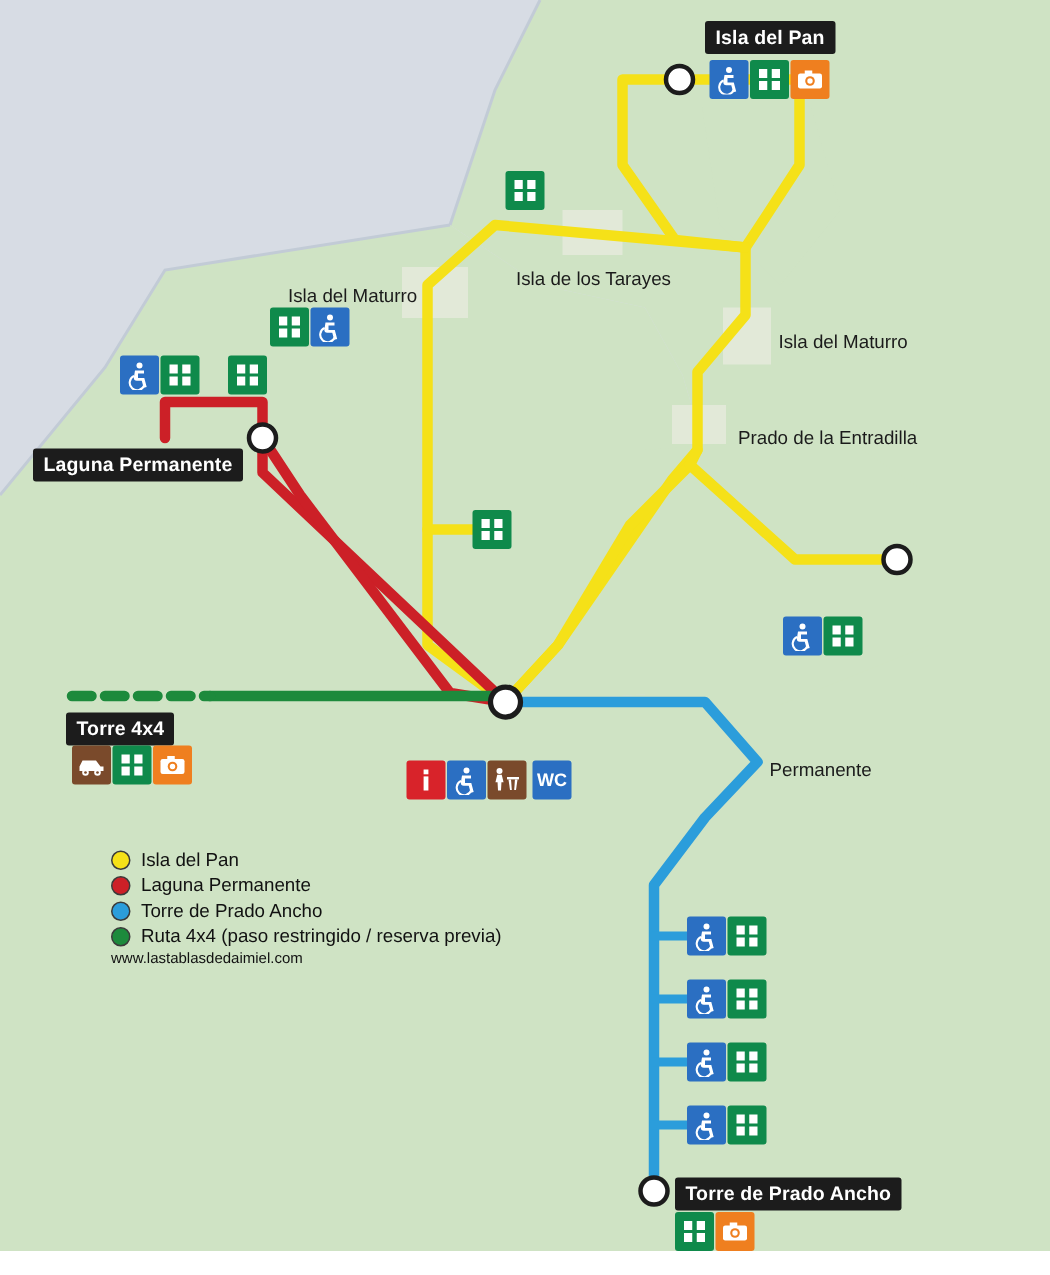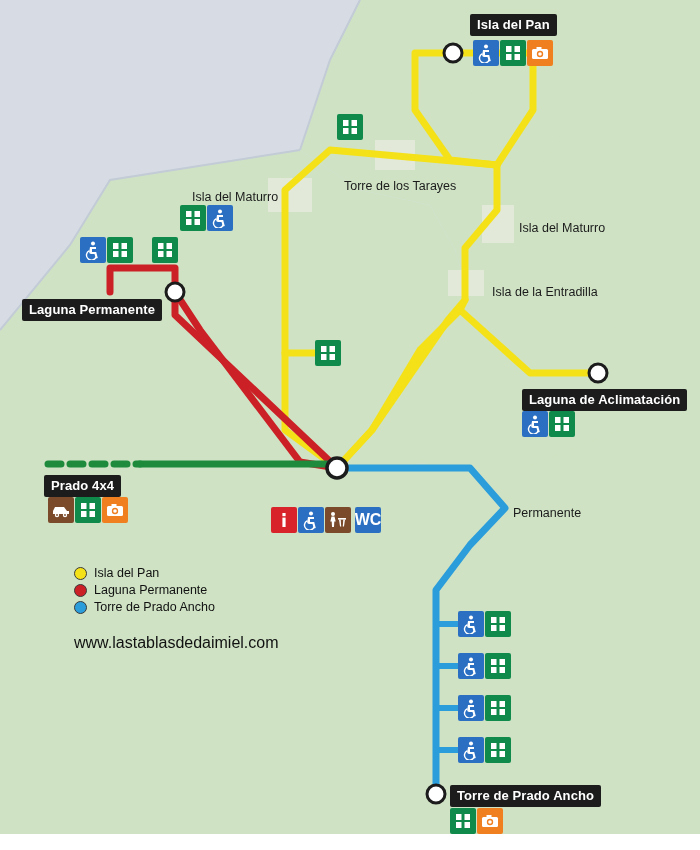--- a/index.html
+++ b/index.html
@@ -51,21 +51,21 @@
   }
   .icon svg { display: block; }
   .ico-green { background: #0f8a4b; }
   .ico-blue  { background: #2b6fc2; }
   .ico-orange{ background: #ef7f1f; }
   .ico-red   { background: #d8232a; }
   .ico-brown { background: #7a4a2b; }
   .ico-wc    { background: #2b6fc2; }
   .wc-text {
     color: #fff;
-    font-size: 16px;
+    font-size: 12px;
     font-weight: bold;
     font-family: "Liberation Sans", sans-serif;
     line-height: 1;
   }
   #legend {
     position: absolute;
     left: 74px;
     top: 565px;
   }
   .legend-row {
@@ -83,21 +83,21 @@
     flex: 0 0 auto;
   }
   .legend-text {
     font-size: 12.5px;
     color: #111;
   }
   #website {
     position: absolute;
     left: 74px;
     top: 634px;
-    font-size: 16px;
+    font-size: 10px;
     color: #111;
   }
 </style>
 </head>
 <body>
 
 <div id="map">
 
   <svg class="layer" viewBox="0 0 700 850">
     <rect x="0" y="0" width="700" height="850" fill="#d7dce4"></rect>
@@ -144,28 +144,27 @@
   <svg class="layer" viewBox="0 0 700 850">
     <circle cx="453" cy="53" r="9" fill="#ffffff" stroke="#1c1c1c" stroke-width="3"></circle>
     <circle cx="175" cy="292" r="9" fill="#ffffff" stroke="#1c1c1c" stroke-width="3"></circle>
     <circle cx="598" cy="373" r="9" fill="#ffffff" stroke="#1c1c1c" stroke-width="3"></circle>
     <circle cx="337" cy="468" r="10" fill="#ffffff" stroke="#1c1c1c" stroke-width="3.5"></circle>
     <circle cx="436" cy="794" r="9" fill="#ffffff" stroke="#1c1c1c" stroke-width="3"></circle>
   </svg>
 
   <div class="lbl-dark" style="left:470px; top:14px;">Isla del Pan</div>
   <div class="lbl-dark" style="left:22px; top:299px;">Laguna Permanente</div>
-  <div class="lbl-dark" style="left:522px; top:389px;">Laguna de Aclimatación</div>
-  <div class="lbl-dark" style="left:44px; top:475px;">Prado 4x4</div>
+  <div class="lbl-dark" style="left:44px; top:475px;">Torre 4x4</div>
   <div class="lbl-dark" style="left:450px; top:785px;">Torre de Prado Ancho</div>
 
   <div class="lbl" style="left:180px; top:190px;margin-left:12px;">Isla del Maturro</div>
-  <div class="lbl" style="left:344px; top:179px;">Torre de los Tarayes</div>
+  <div class="lbl" style="left:344px; top:179px;">Isla de los Tarayes</div>
   <div class="lbl" style="left:519px; top:221px;">Isla del Maturro</div>
-  <div class="lbl" style="left:492px; top:285px;">Isla de la Entradilla</div>
+  <div class="lbl" style="left:492px; top:285px;">Prado de la Entradilla</div>
   <div class="lbl" style="left:513px; top:506px;">Permanente</div>
 
   <div class="icon ico-blue" style="left:473px; top:40px;">
     <svg width="20" height="20" viewBox="0 0 20 20">
         <circle cx="10" cy="3.6" r="2" fill="#fff"></circle>
         <path d="M7 7 h6 v2 h-4 v3 h4.2 l1.6 6 -2 .5 -1.3 -4.6 H8.2 c-1.3 0 -2 -.8 -2 -2 Z" fill="#fff"></path>
         <path d="M6.4 10.6 a5 5 0 1 0 6.8 6.2" fill="none" stroke="#fff" stroke-width="1.4"></path>
       </svg>
   </div>
   <div class="icon ico-green" style="left:500px; top:40px;">
@@ -385,17 +384,21 @@
       <span class="legend-text">Isla del Pan</span>
     </div>
     <div class="legend-row">
       <span class="legend-dot" style="background:#cc2027;"></span>
       <span class="legend-text">Laguna Permanente</span>
     </div>
     <div class="legend-row">
       <span class="legend-dot" style="background:#2b9ddb;"></span>
       <span class="legend-text">Torre de Prado Ancho</span>
     </div>
+    <div class="legend-row">
+      <span class="legend-dot" style="background:#1d8a3c;"></span>
+      <span class="legend-text">Ruta 4x4 (paso restringido / reserva previa)</span>
+    </div>
   </div>
 
   <div id="website">www.lastablasdedaimiel.com</div>
 
 </div>
 
 </body></html>

